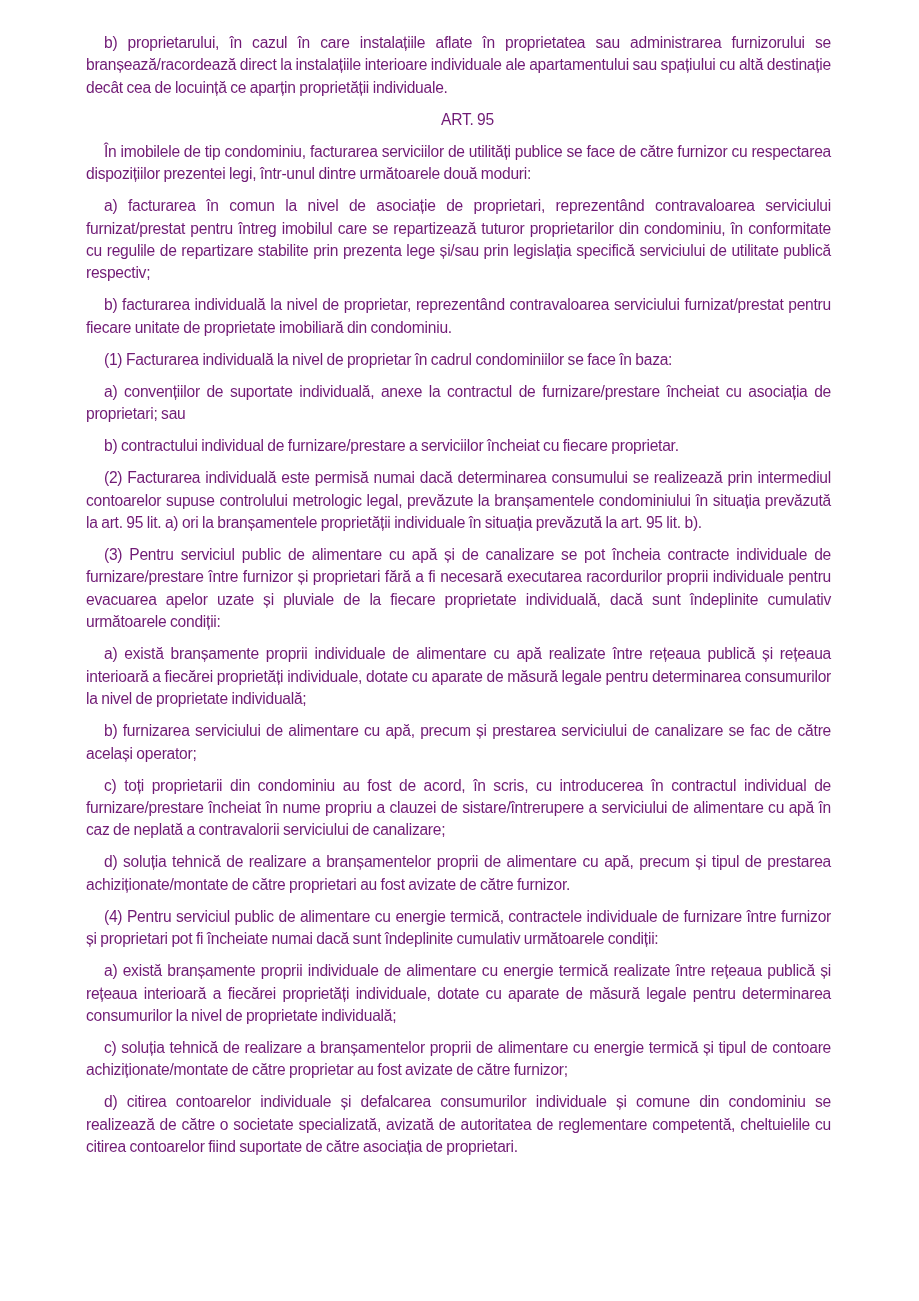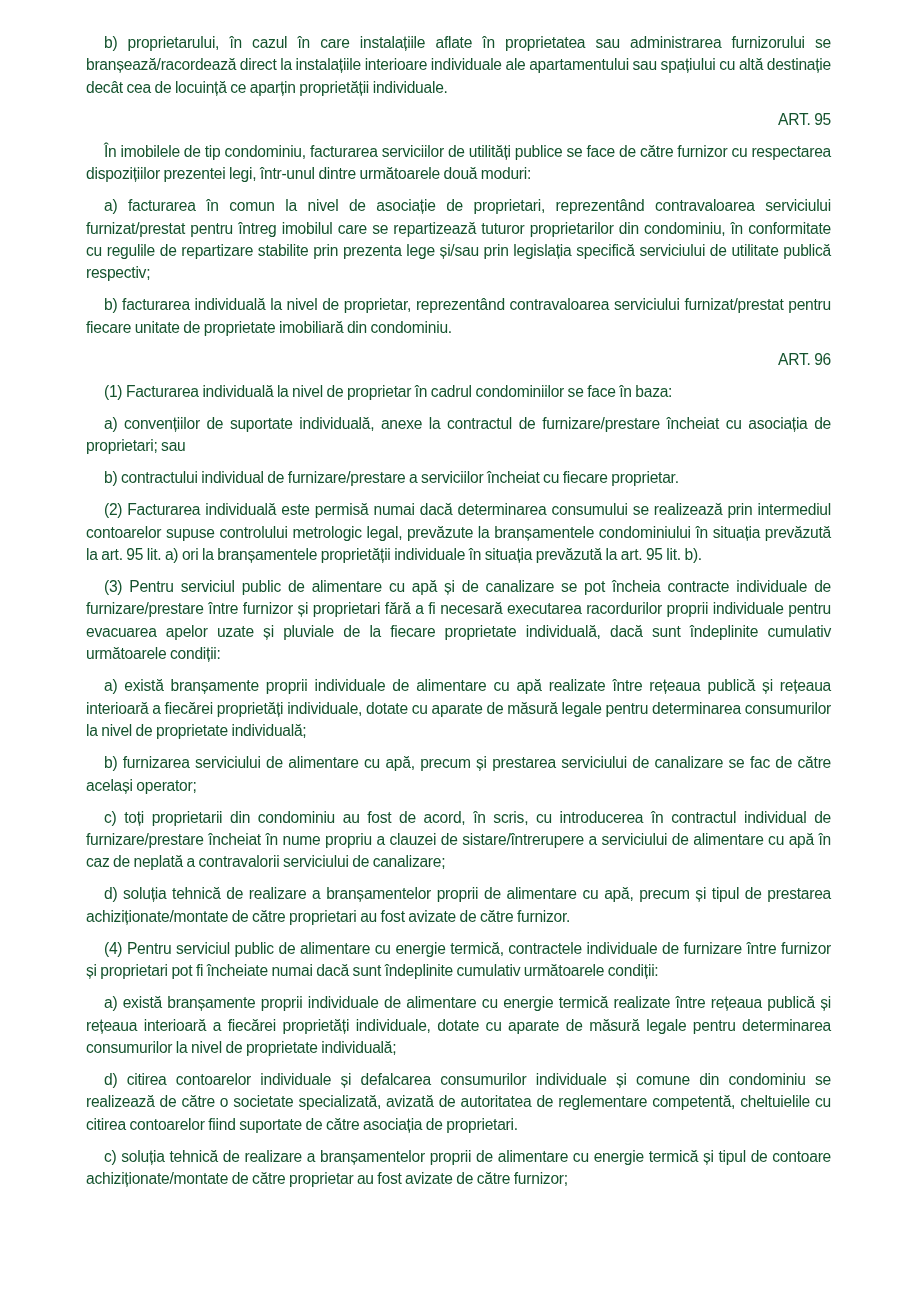--- a/index.html
+++ b/index.html
@@ -2,58 +2,57 @@
 <html><head>
 <meta charset="utf-8">
 <style>
   html, body { margin: 0; padding: 0; background: #ffffff; }
   body { width: 919px; height: 1301px; overflow: hidden; }
   .page {
     position: relative;
     width: 919px;
     height: 1301px;
     background: #ffffff;
-    color: #14532d;
+    color: #701a75;
     font-family: "Liberation Sans", sans-serif;
     font-size: 15.6px;
     line-height: 22.4px;
     letter-spacing: -0.25px;
     word-spacing: -0.5px;
   }
   .content {
     position: absolute;
     left: 86px;
     top: 32px;
     width: 745px;
   }
   p {
     margin: 0 0 9.6px 0;
     text-align: justify;
     text-indent: 18px;
   }
-  .heading { text-align: right; }
+  .heading { text-align: center; }
 </style>
 </head>
 <body>
 
 <div class="page">
   <div class="content">
     <p>b) proprietarului, în cazul în care instalațiile aflate în proprietatea sau administrarea furnizorului se branșează/racordează direct la instalațiile interioare individuale ale apartamentului sau spațiului cu altă destinație decât cea de locuință ce aparțin proprietății individuale.</p>
     <p class="heading">ART. 95</p>
     <p>În imobilele de tip condominiu, facturarea serviciilor de utilități publice se face de către furnizor cu respectarea dispozițiilor prezentei legi, într-unul dintre următoarele două moduri:</p>
     <p>a) facturarea în comun la nivel de asociație de proprietari, reprezentând contravaloarea serviciului furnizat/prestat pentru întreg imobilul care se repartizează tuturor proprietarilor din condominiu, în conformitate cu regulile de repartizare stabilite prin prezenta lege și/sau prin legislația specifică serviciului de utilitate publică respectiv;</p>
     <p>b) facturarea individuală la nivel de proprietar, reprezentând contravaloarea serviciului furnizat/prestat pentru fiecare unitate de proprietate imobiliară din condominiu.</p>
-    <p class="heading">ART. 96</p>
     <p>(1) Facturarea individuală la nivel de proprietar în cadrul condominiilor se face în baza:</p>
     <p>a) convențiilor de suportate individuală, anexe la contractul de furnizare/prestare încheiat cu asociația de proprietari; sau</p>
     <p>b) contractului individual de furnizare/prestare a serviciilor încheiat cu fiecare proprietar.</p>
     <p>(2) Facturarea individuală este permisă numai dacă determinarea consumului se realizează prin intermediul contoarelor supuse controlului metrologic legal, prevăzute la branșamentele condominiului în situația prevăzută la art. 95 lit. a) ori la branșamentele proprietății individuale în situația prevăzută la art. 95 lit. b).</p>
     <p>(3) Pentru serviciul public de alimentare cu apă și de canalizare se pot încheia contracte individuale de furnizare/prestare între furnizor și proprietari fără a fi necesară executarea racordurilor proprii individuale pentru evacuarea apelor uzate și pluviale de la fiecare proprietate individuală, dacă sunt îndeplinite cumulativ următoarele condiții:</p>
     <p>a) există branșamente proprii individuale de alimentare cu apă realizate între rețeaua publică și rețeaua interioară a fiecărei proprietăți individuale, dotate cu aparate de măsură legale pentru determinarea consumurilor la nivel de proprietate individuală;</p>
     <p>b) furnizarea serviciului de alimentare cu apă, precum și prestarea serviciului de canalizare se fac de către același operator;</p>
     <p>c) toți proprietarii din condominiu au fost de acord, în scris, cu introducerea în contractul individual de furnizare/prestare încheiat în nume propriu a clauzei de sistare/întrerupere a serviciului de alimentare cu apă în caz de neplată a contravalorii serviciului de canalizare;</p>
     <p>d) soluția tehnică de realizare a branșamentelor proprii de alimentare cu apă, precum și tipul de prestarea achiziționate/montate de către proprietari au fost avizate de către furnizor.</p>
     <p>(4) Pentru serviciul public de alimentare cu energie termică, contractele individuale de furnizare între furnizor și proprietari pot fi încheiate numai dacă sunt îndeplinite cumulativ următoarele condiții:</p>
     <p>a) există branșamente proprii individuale de alimentare cu energie termică realizate între rețeaua publică și rețeaua interioară a fiecărei proprietăți individuale, dotate cu aparate de măsură legale pentru determinarea consumurilor la nivel de proprietate individuală;</p>
+    <p>c) soluția tehnică de realizare a branșamentelor proprii de alimentare cu energie termică și tipul de contoare achiziționate/montate de către proprietar au fost avizate de către furnizor;</p>
     <p>d) citirea contoarelor individuale și defalcarea consumurilor individuale și comune din condominiu se realizează de către o societate specializată, avizată de autoritatea de reglementare competentă, cheltuielile cu citirea contoarelor fiind suportate de către asociația de proprietari.</p>
-    <p>c) soluția tehnică de realizare a branșamentelor proprii de alimentare cu energie termică și tipul de contoare achiziționate/montate de către proprietar au fost avizate de către furnizor;</p>
   </div>
 </div>
 
 </body></html>

